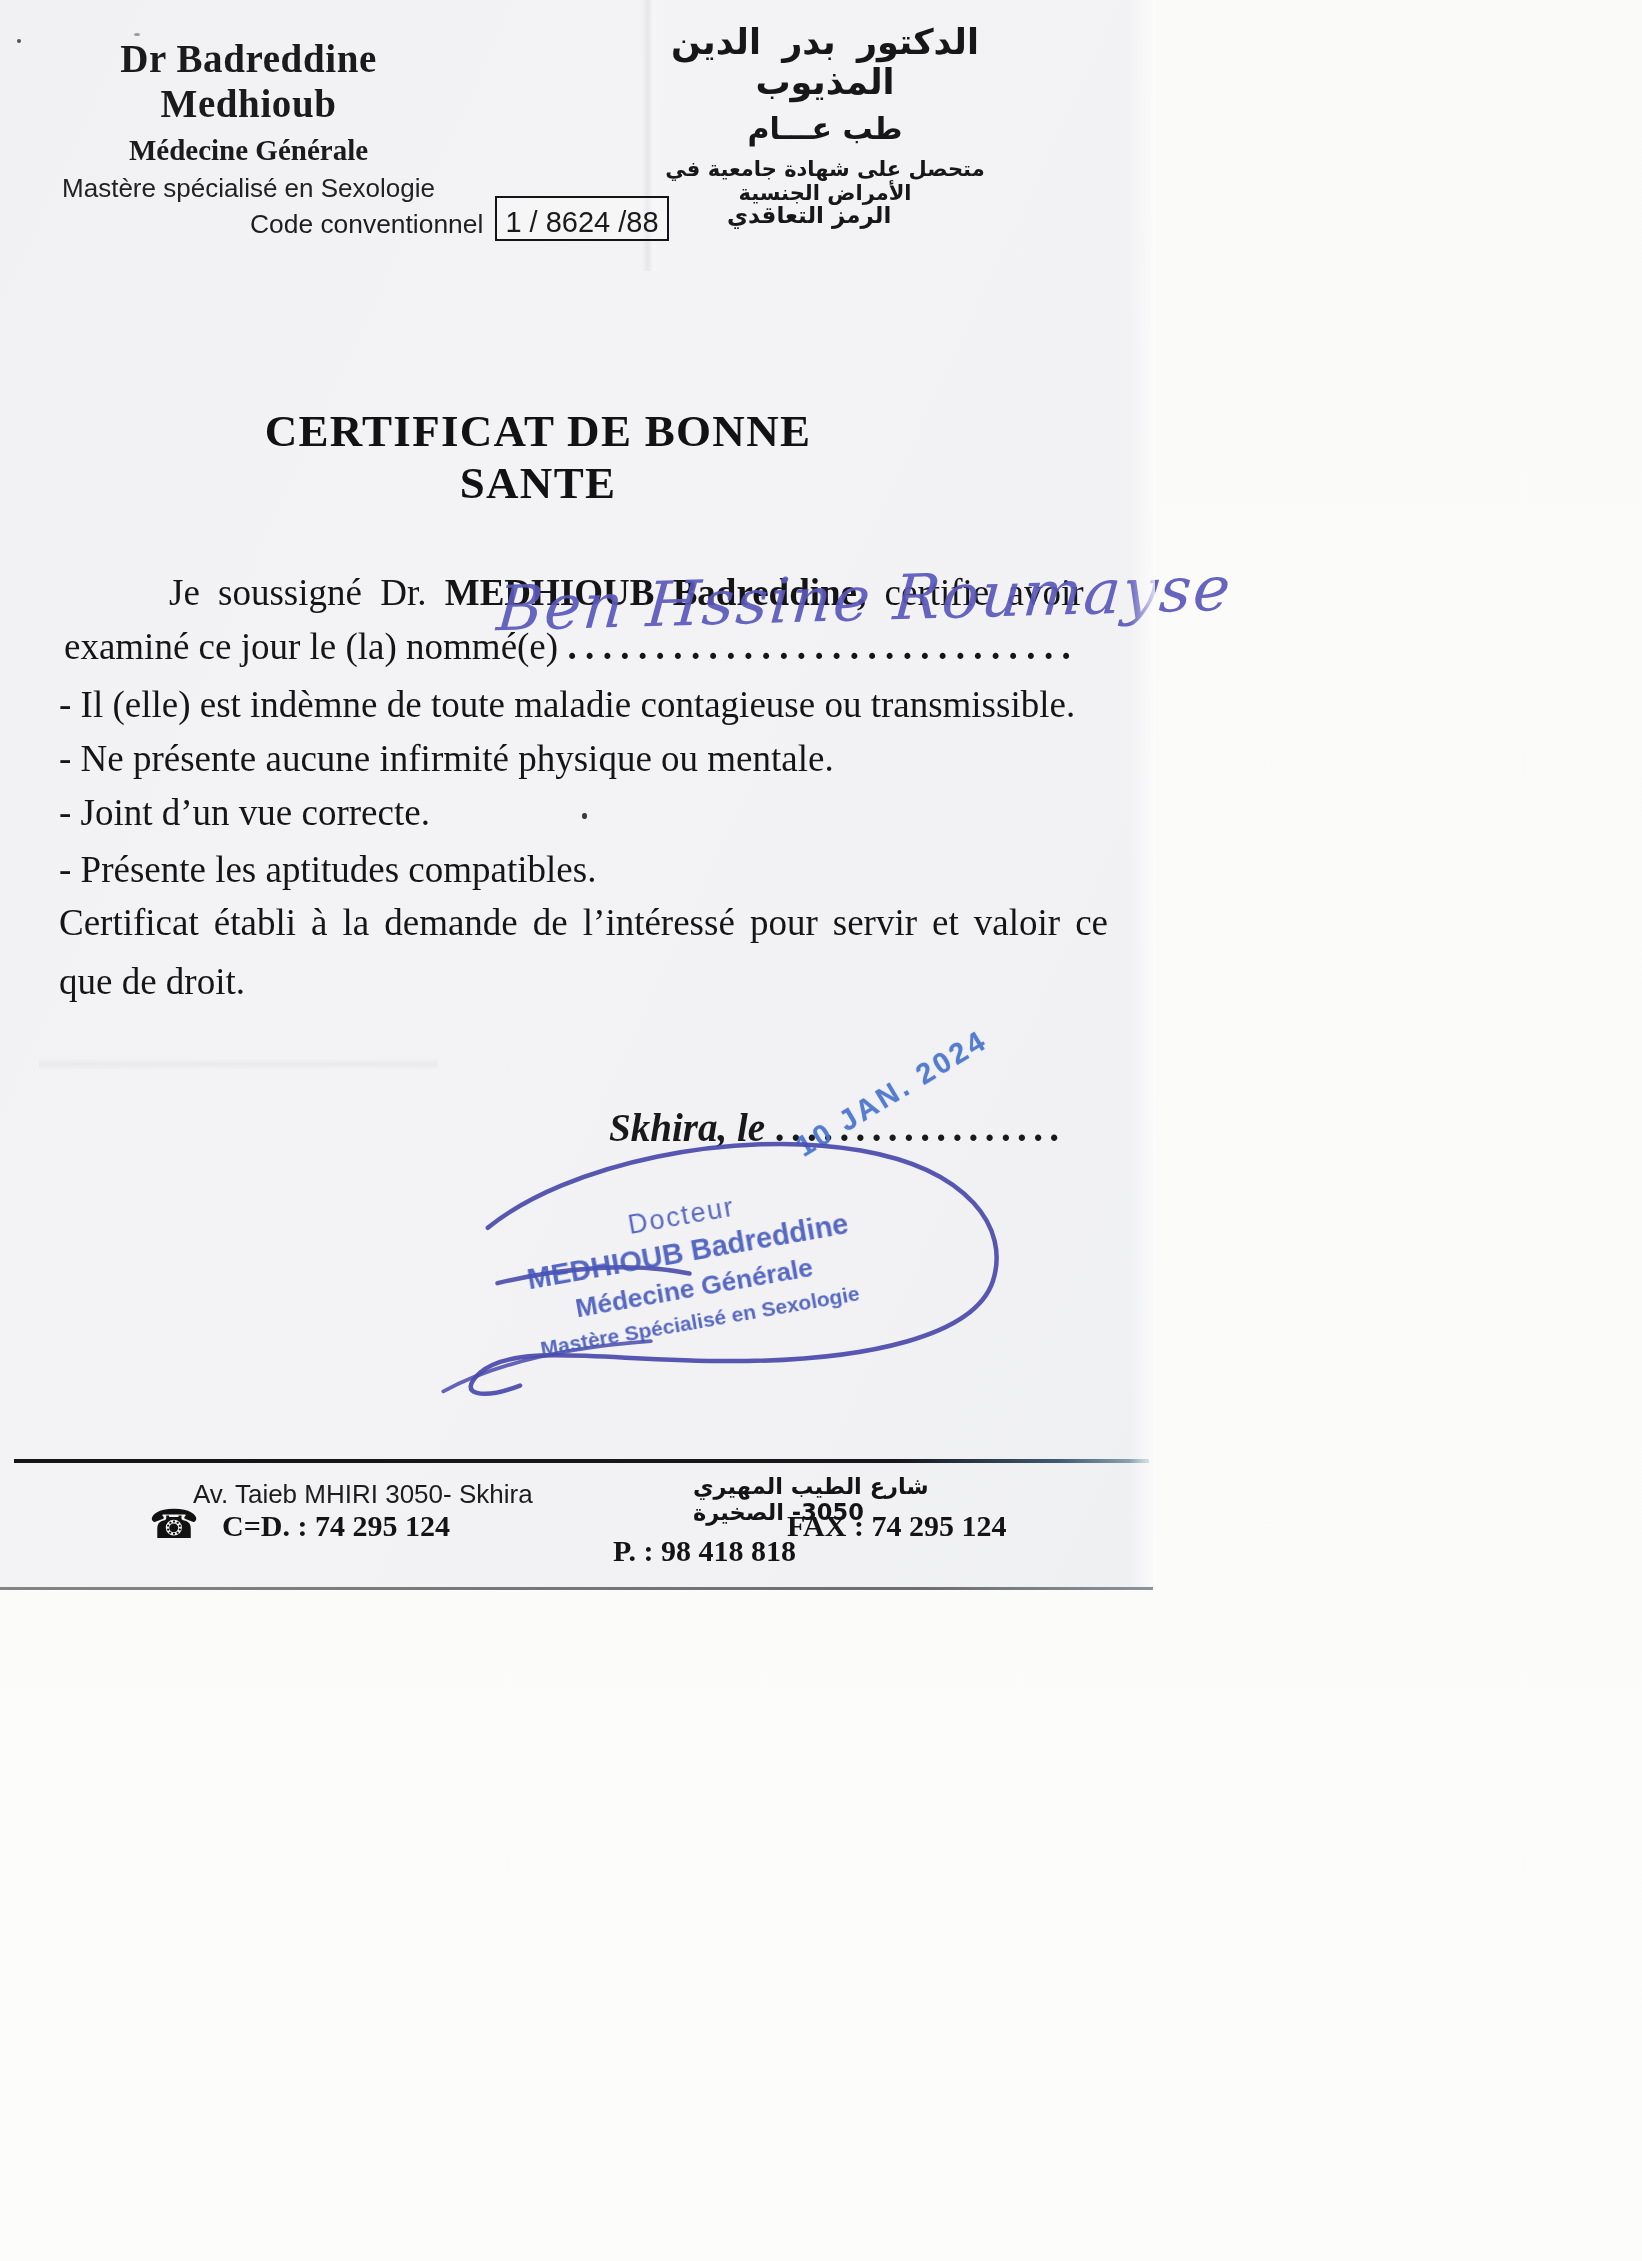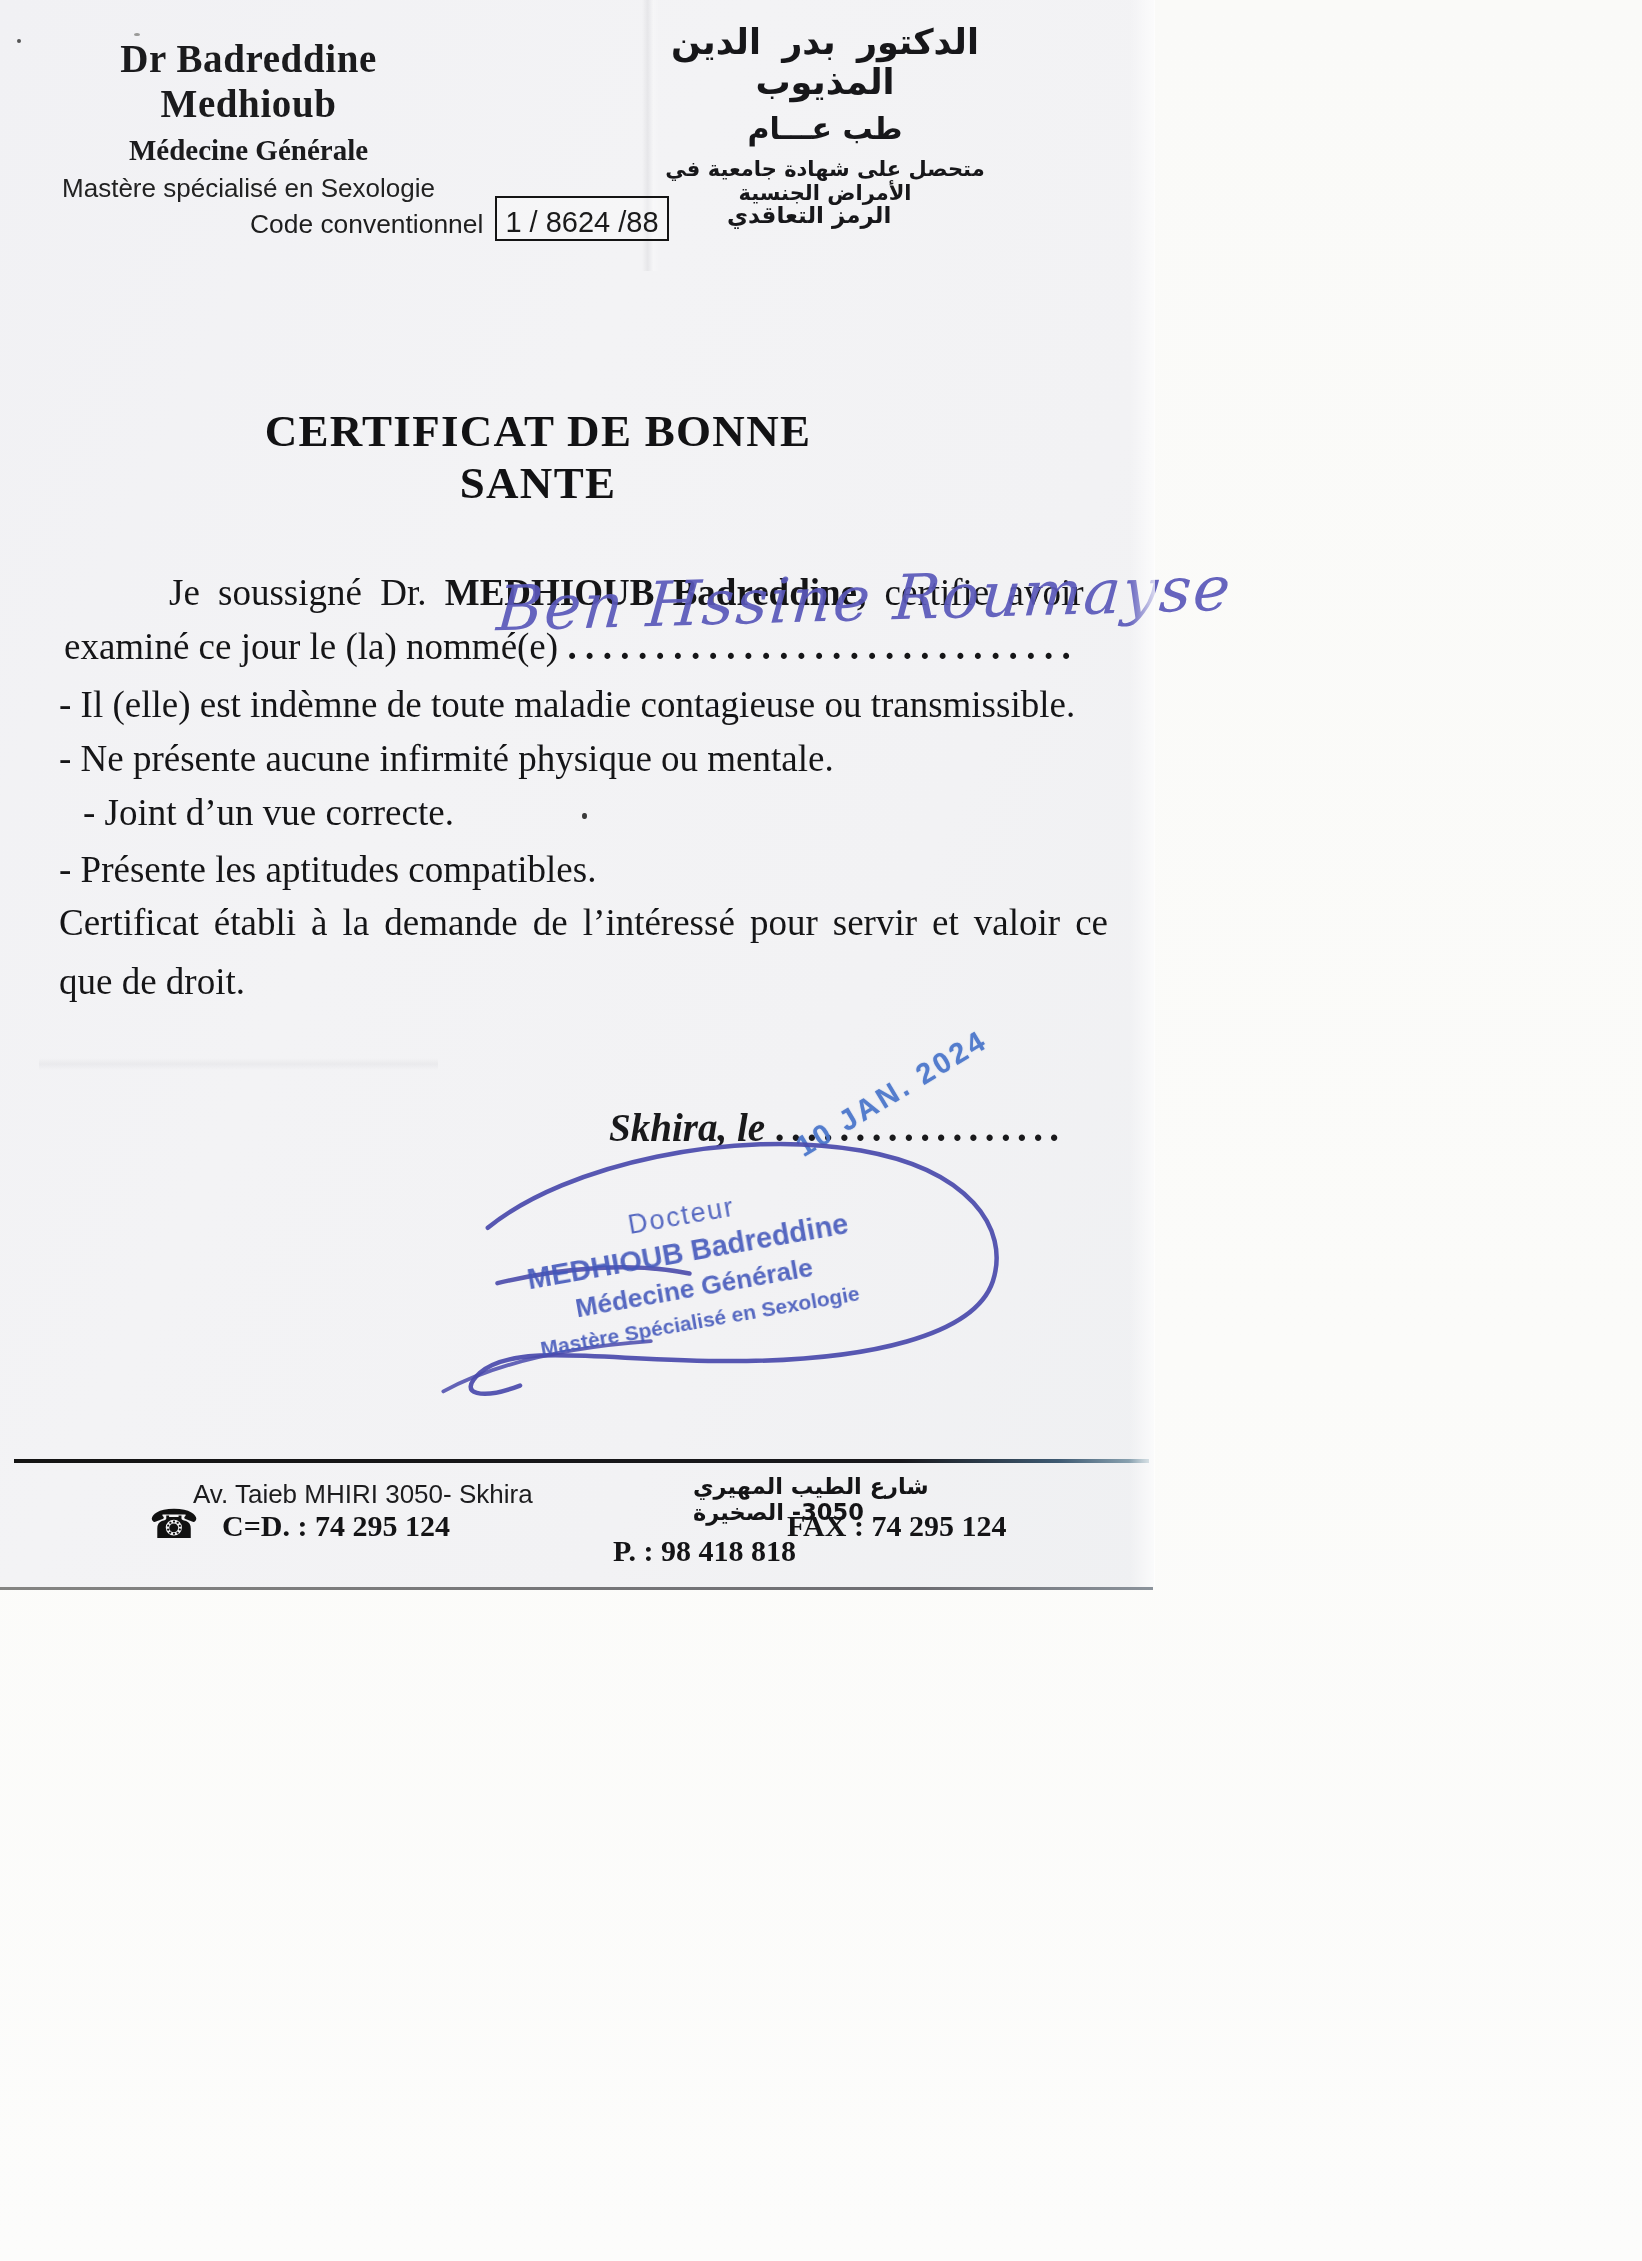--- a/index.html
+++ b/index.html
@@ -43,21 +43,21 @@
   .title{position:absolute;left:187px;top:405px;width:702px;text-align:center;
          font-size:45px;font-weight:bold;letter-spacing:1.3px;color:#121214;}
 
   
   .bodyline{position:absolute;color:#151517;font-size:37px;white-space:nowrap;}
   .l1{left:169px;top:571px;word-spacing:9px;}
   .l2{left:64px;top:625px;}
   .dots{letter-spacing:8.4px;font-weight:bold;}
   .bullet0{left:59px;top:683px;}
   .bullet1{left:59px;top:737px;}
-  .bullet2{left:59px;top:791px;margin-left:24px;}
+  .bullet2{left:59px;top:791px;}
   .bullet3{left:59px;top:848px;}
   .close1{left:59px;top:901px;word-spacing:5.8px;}
   .close2{left:59px;top:960px;}
   .stray-dot{position:absolute;left:582px;top:813px;width:4.5px;height:5.8px;border-radius:50%;background:#3a3a3a;}
 
   
   .handwriting{position:absolute;left:497px;top:562px;font-family:"DejaVu Serif",serif;
         font-style:italic;font-size:62px;color:#5a58ba;transform:rotate(-1.6deg) skewX(-6deg);
         letter-spacing:1.9px;opacity:.92;white-space:nowrap;}
 

